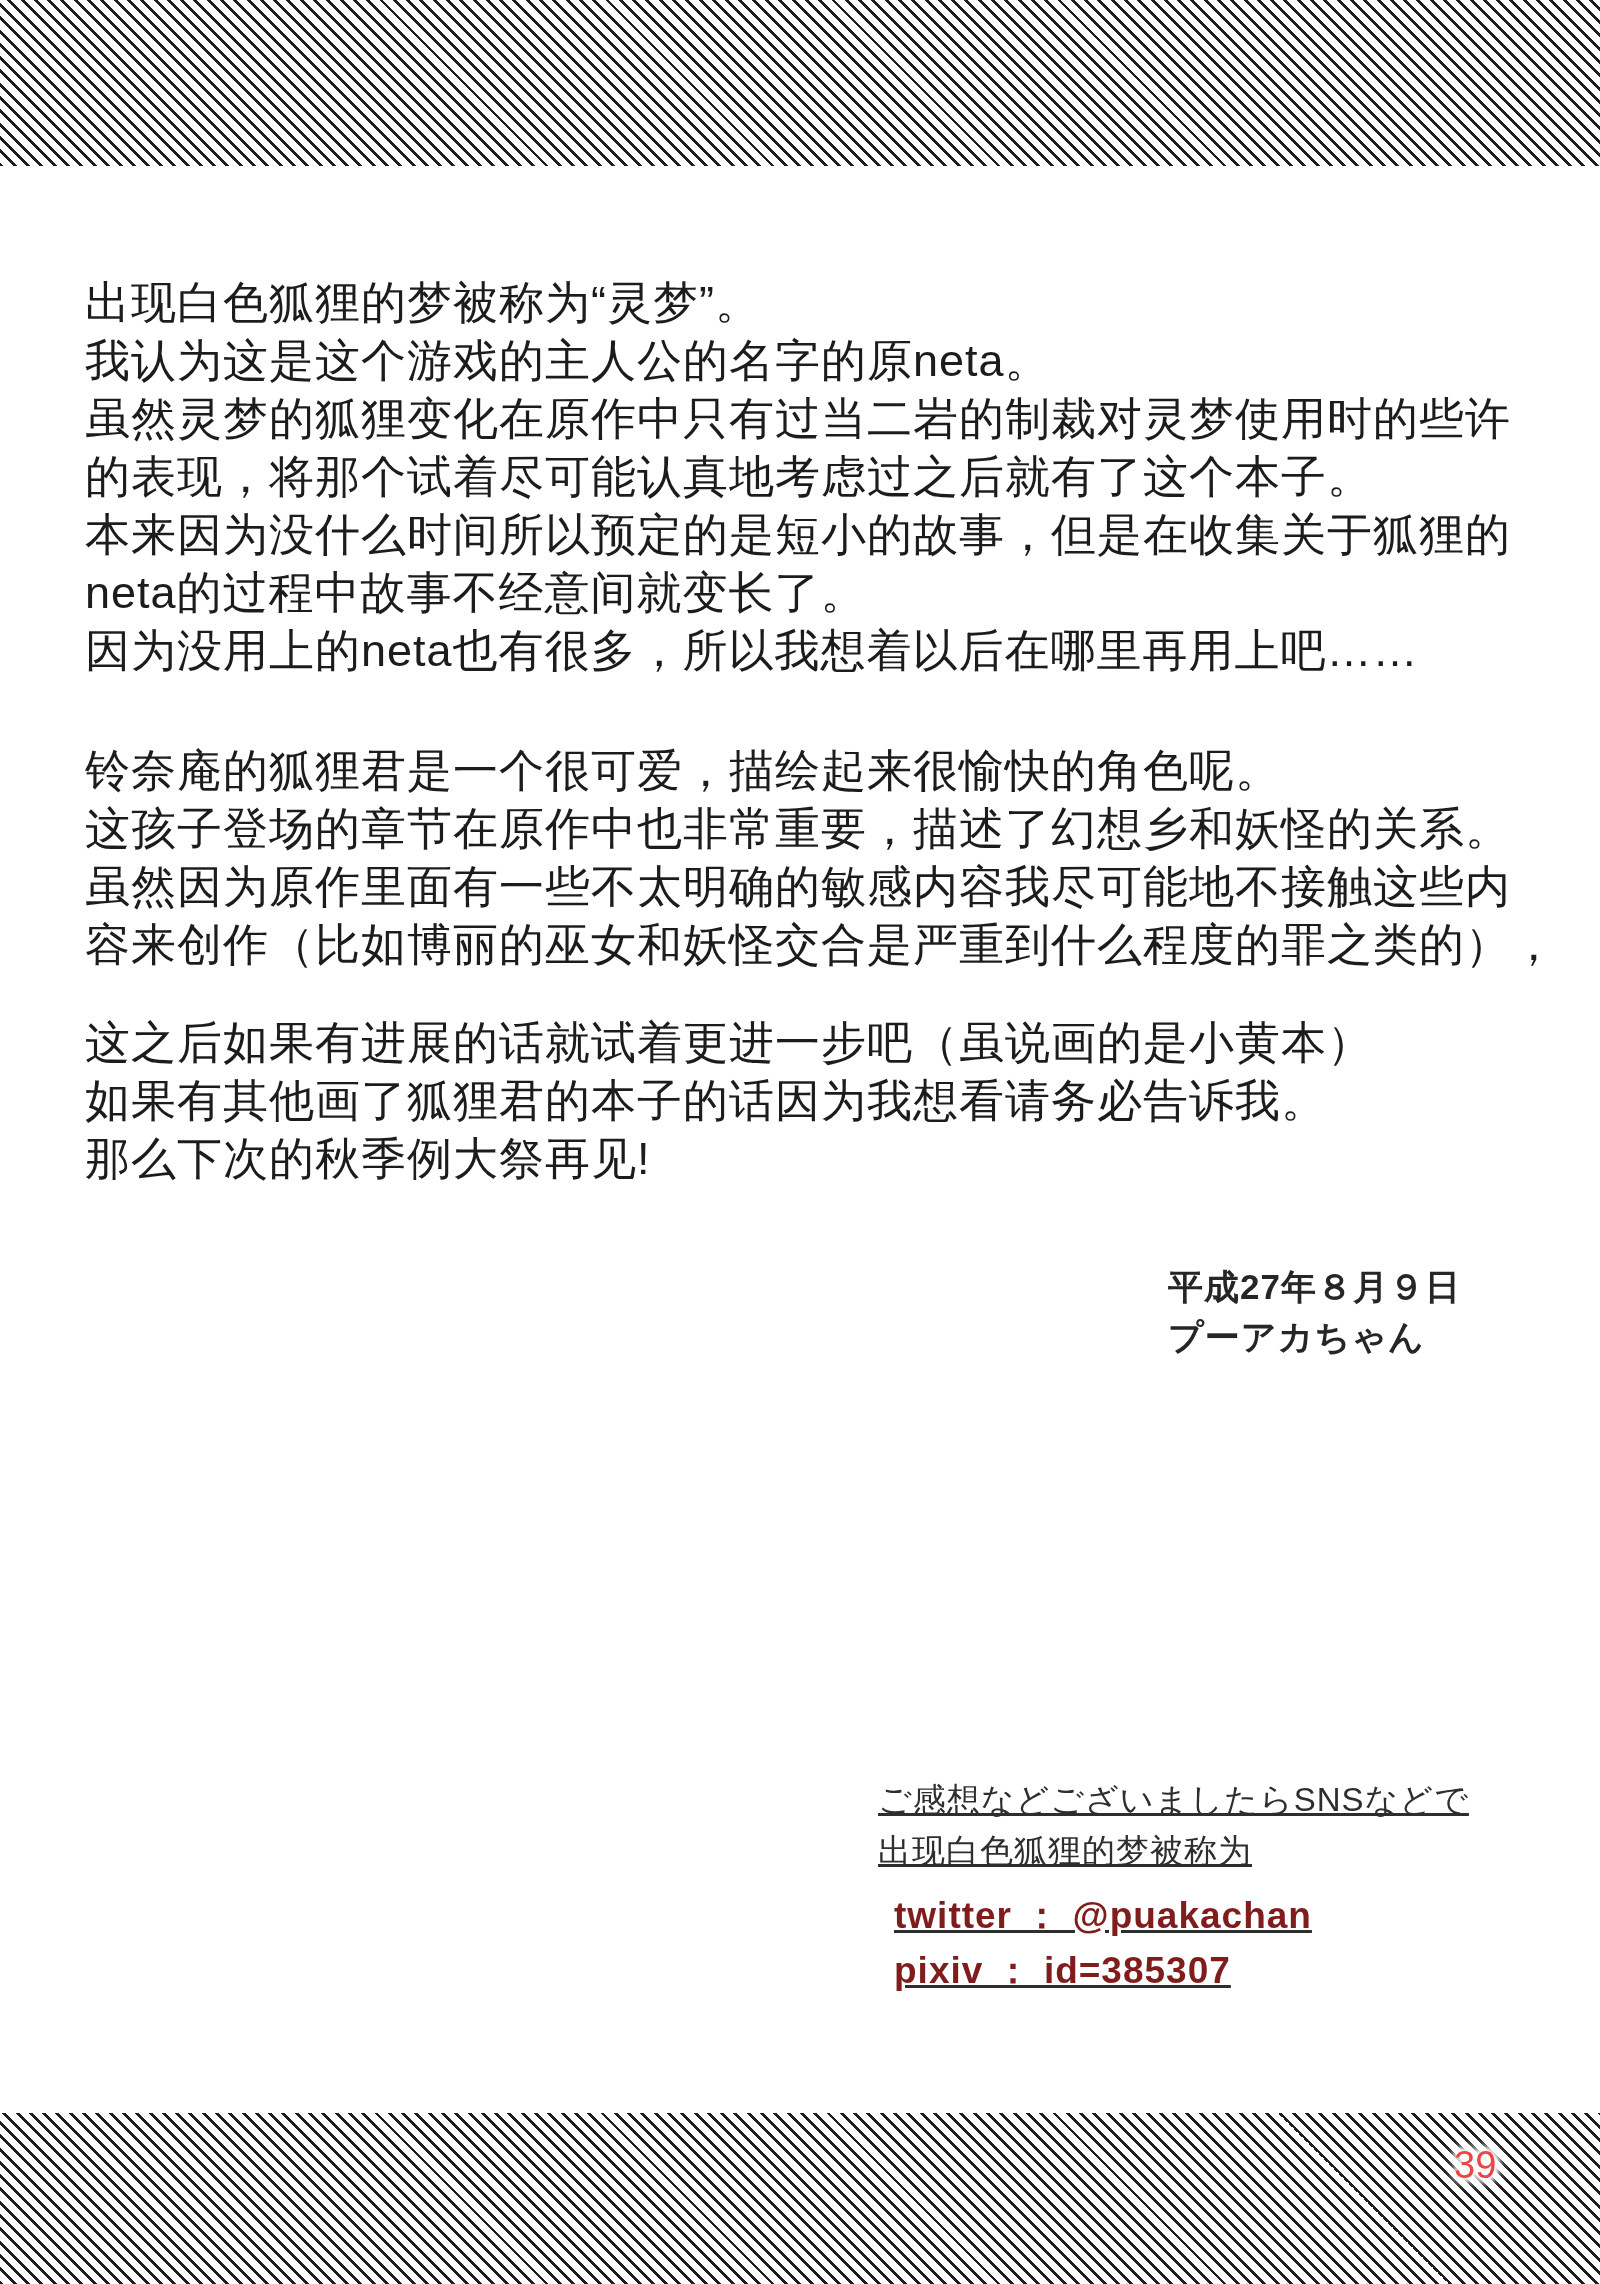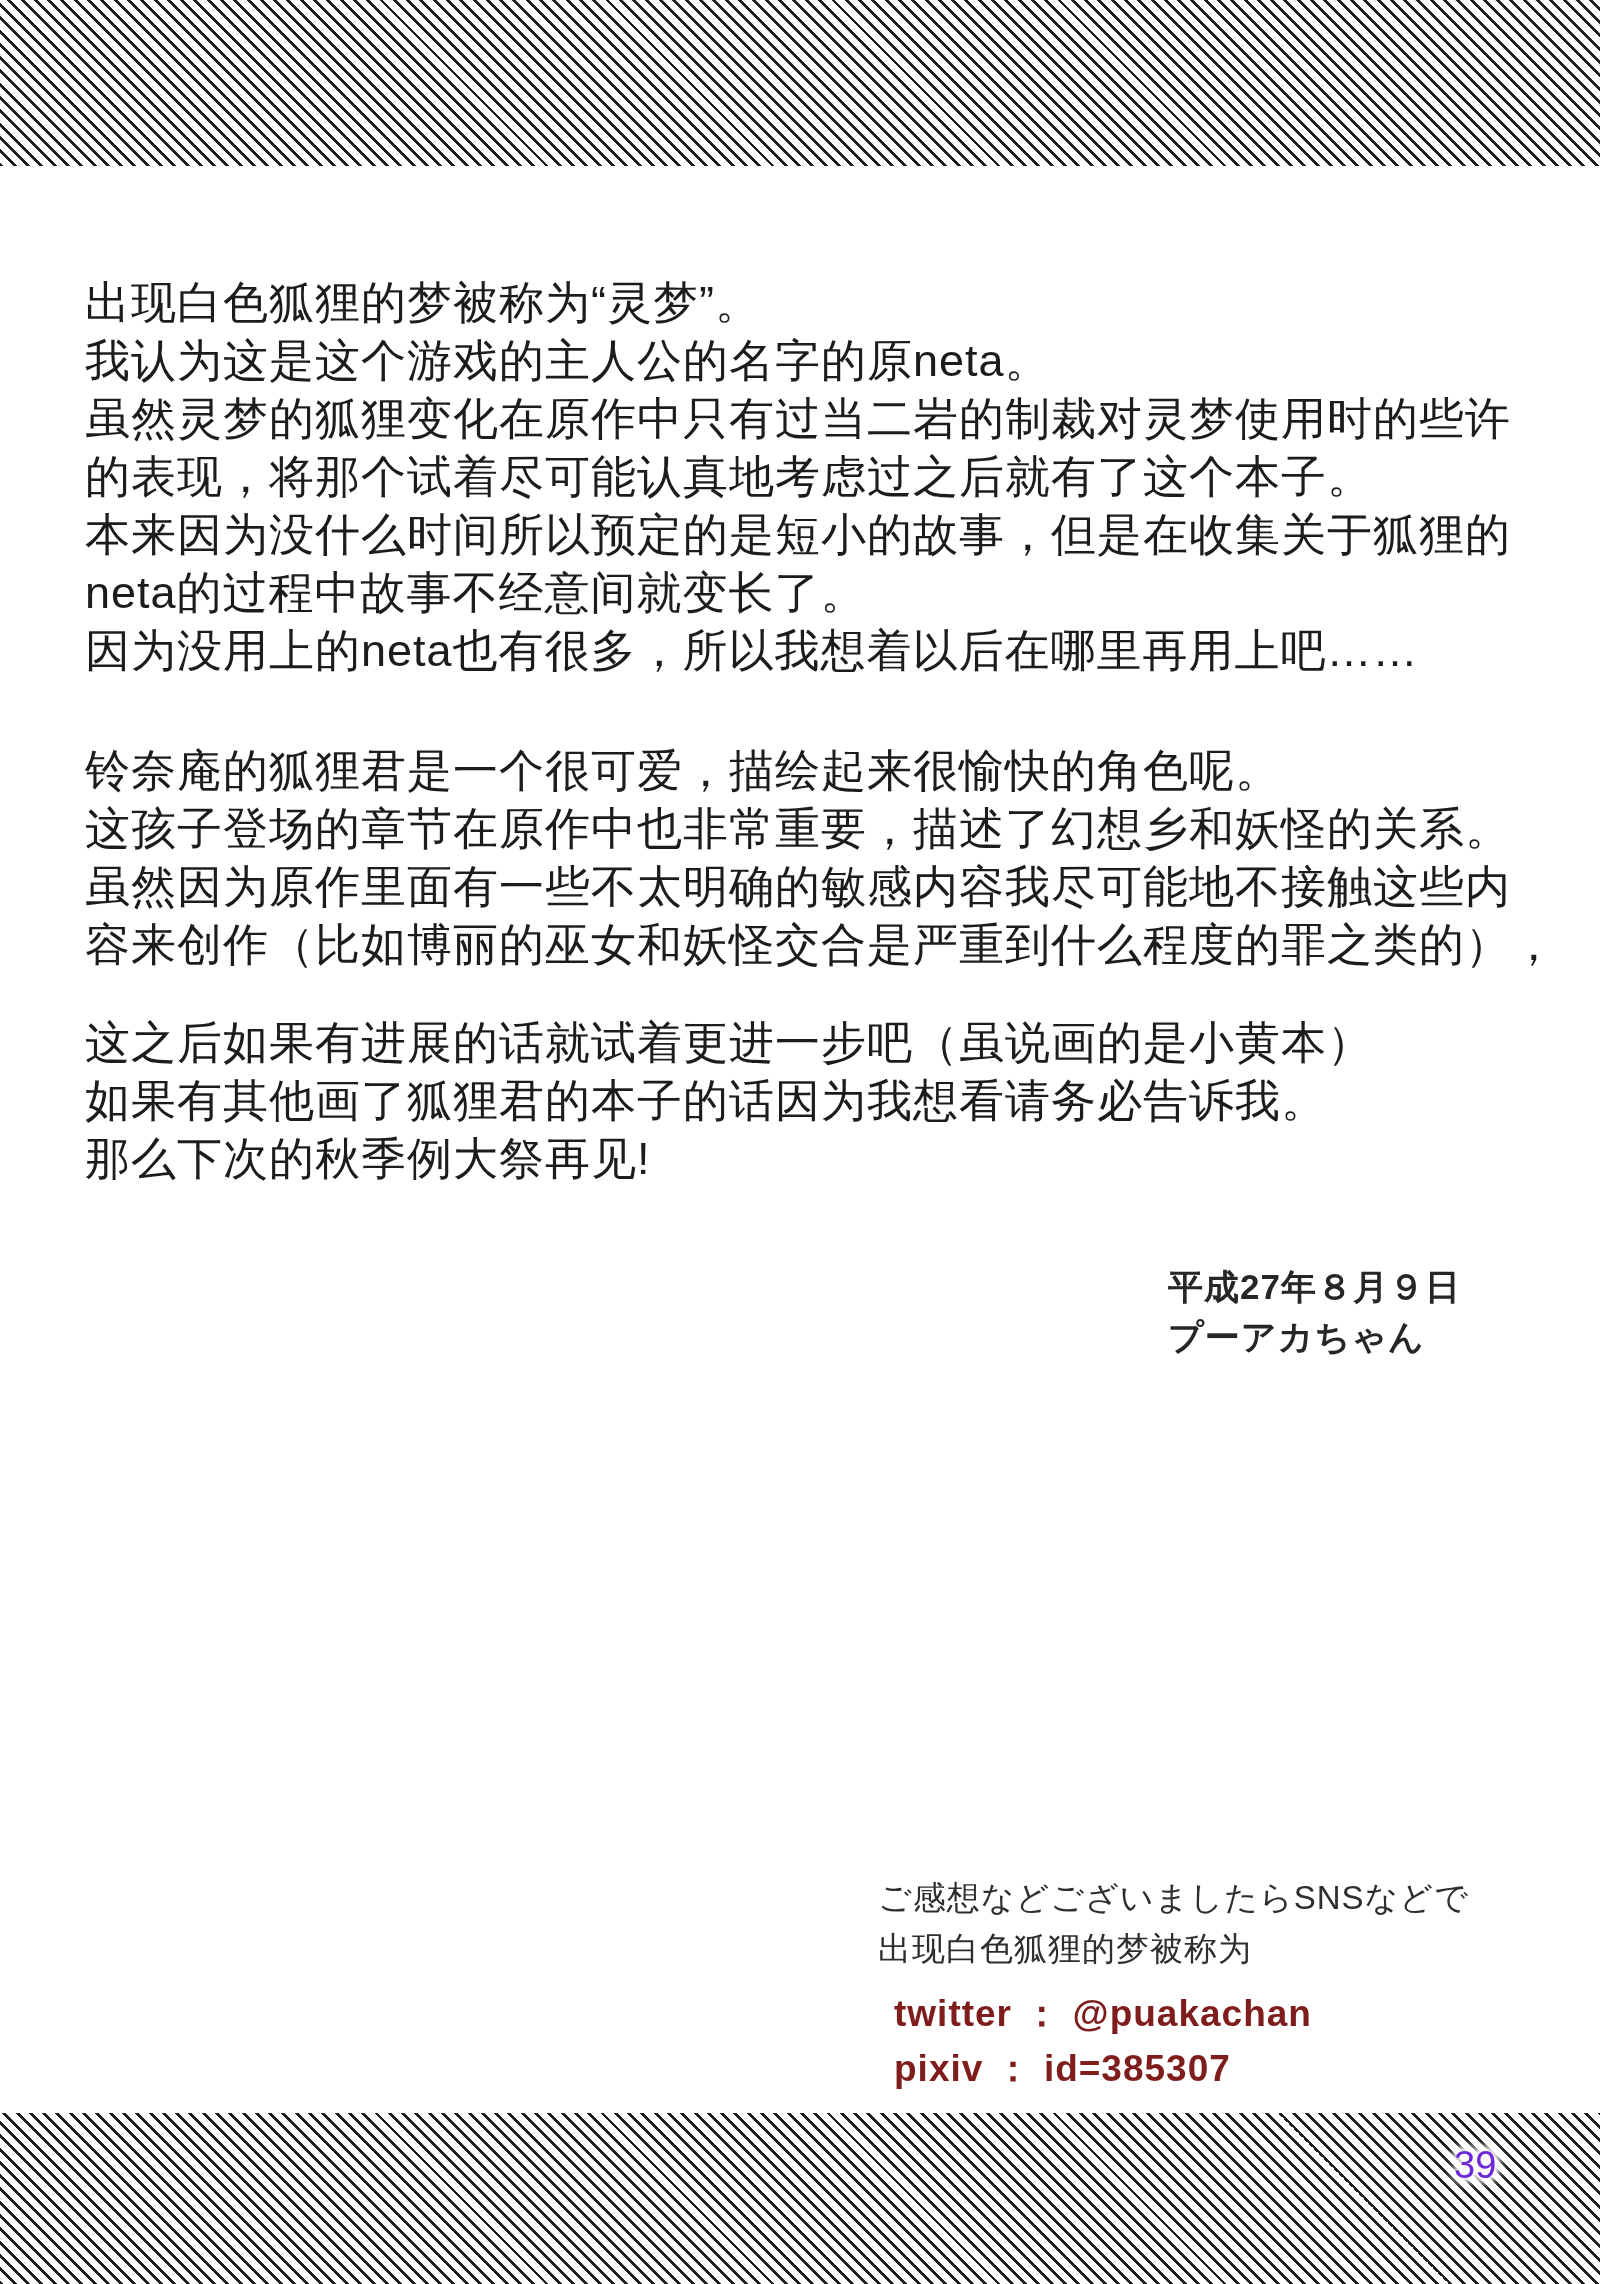--- a/index.html
+++ b/index.html
@@ -40,37 +40,38 @@
     left:1168px; top:1262px;
     font-size:35px; line-height:50px;
     font-weight:bold;
     letter-spacing:1px;
     color:#262626;
   }
 
   
   .contact {
     position:absolute;
-    left:878px; top:1872px;
+    left:878px; top:1774px;
     color:#2e2e2e;
+    text-decoration:underline;
   }
   .contact-note { font-size:33px; line-height:51px; letter-spacing:1px; }
   .contact-sns  {
     margin-top:12px; margin-left:16px;
     font-size:37px; line-height:55px;
     font-weight:bold; letter-spacing:1px;
     color:#7f1d1d;
   }
 
   
   .page-number {
     position:absolute;
     left:1448px; top:2144px;
     font-size:38px; font-weight:normal;
-    color:#6d28d9;
+    color:#ef4444;
     padding:0 6px;
     text-shadow:
       0 0 5px #fff, 0 0 8px #fff, 0 0 12px #fff,
       2px 2px 6px #fff, -2px -2px 6px #fff,
       2px -2px 6px #fff, -2px 2px 6px #fff,
       0 0 16px #fff, 0 0 20px #fff;
   }
 </style>
 </head>
 <body>

